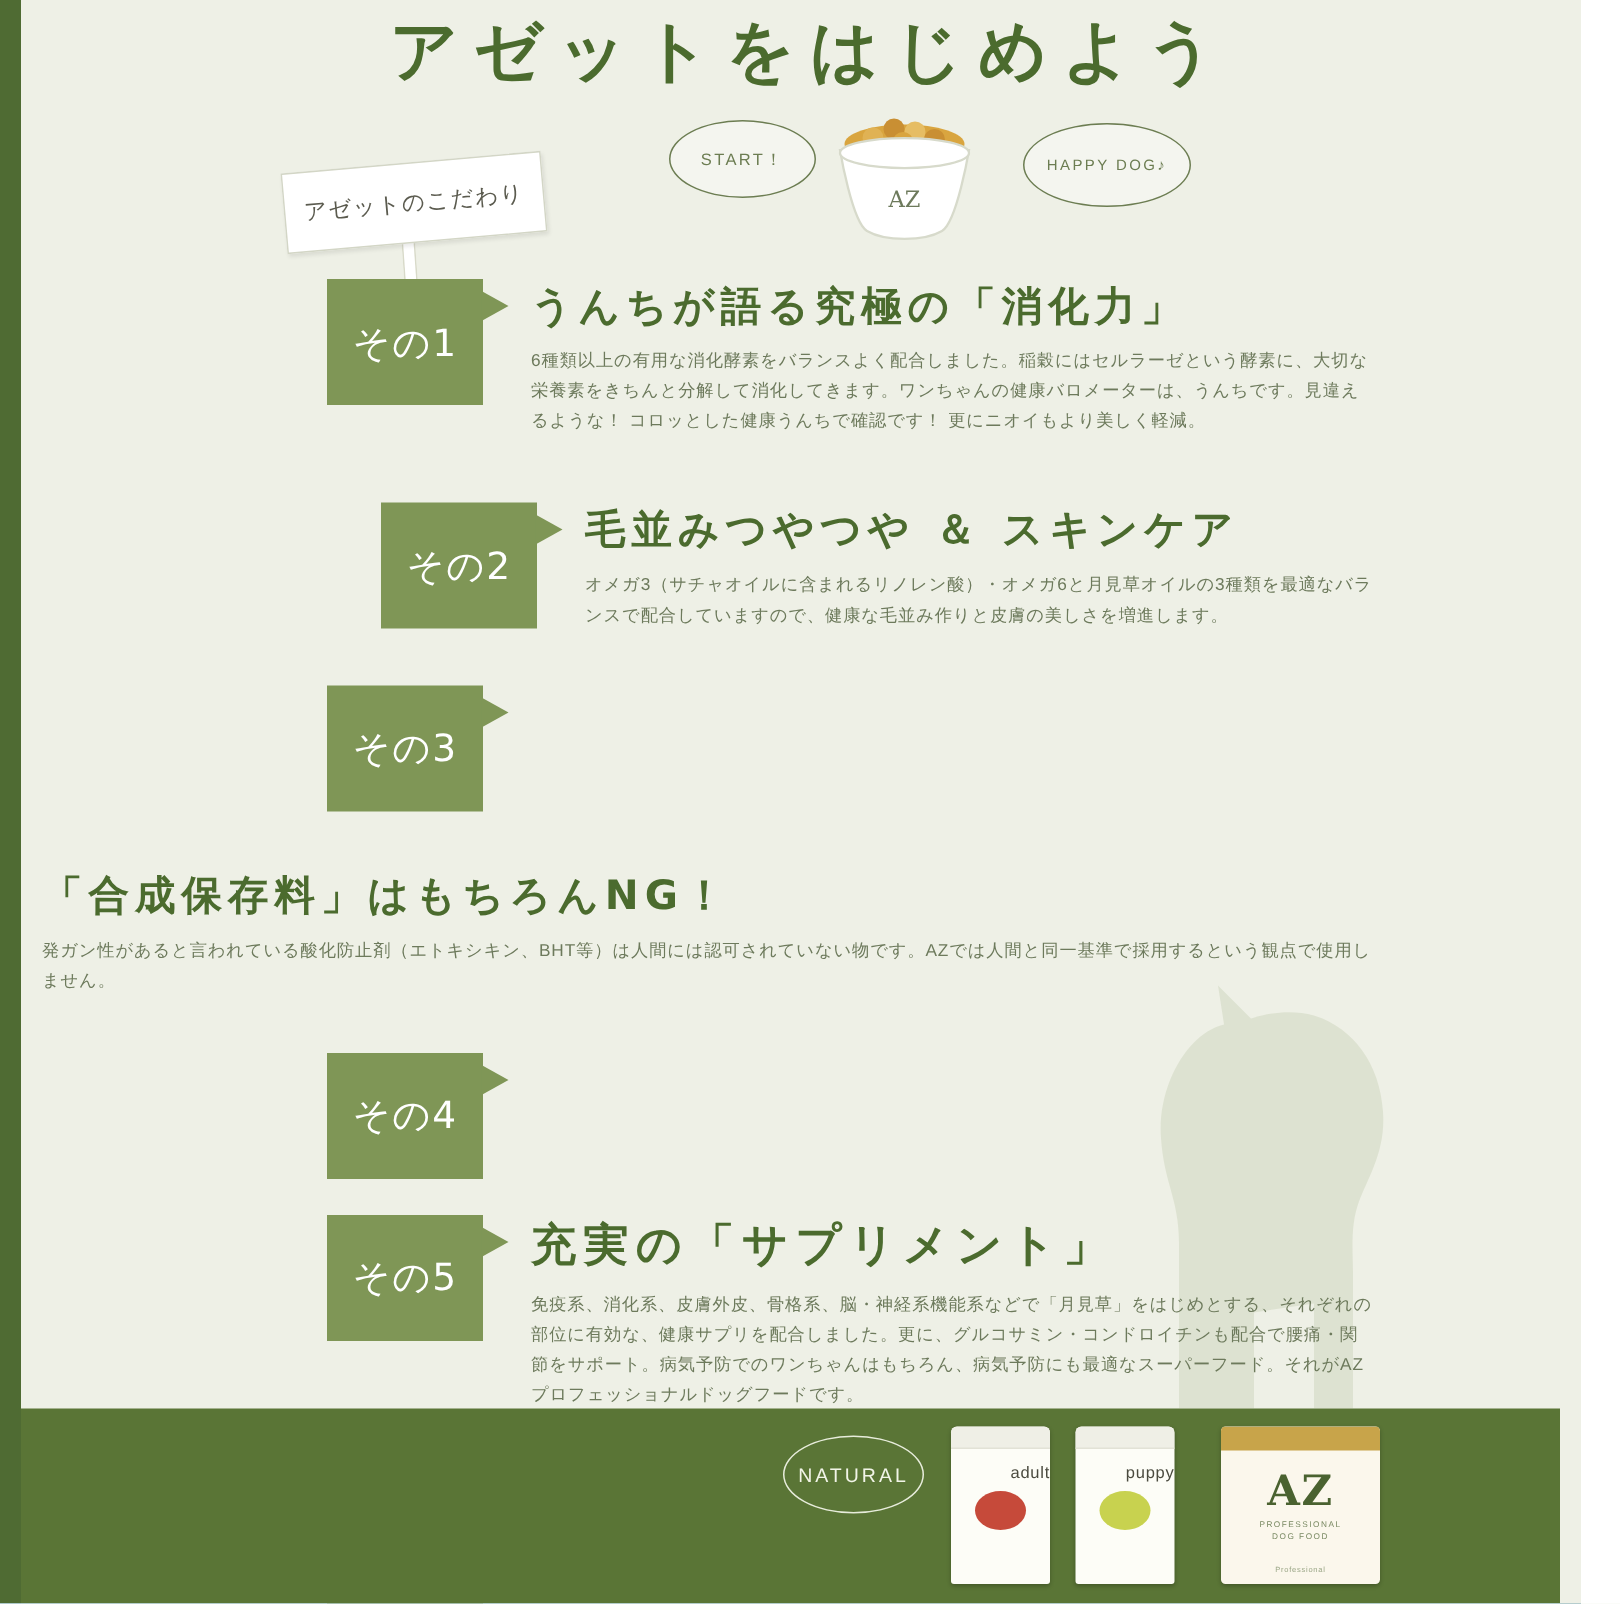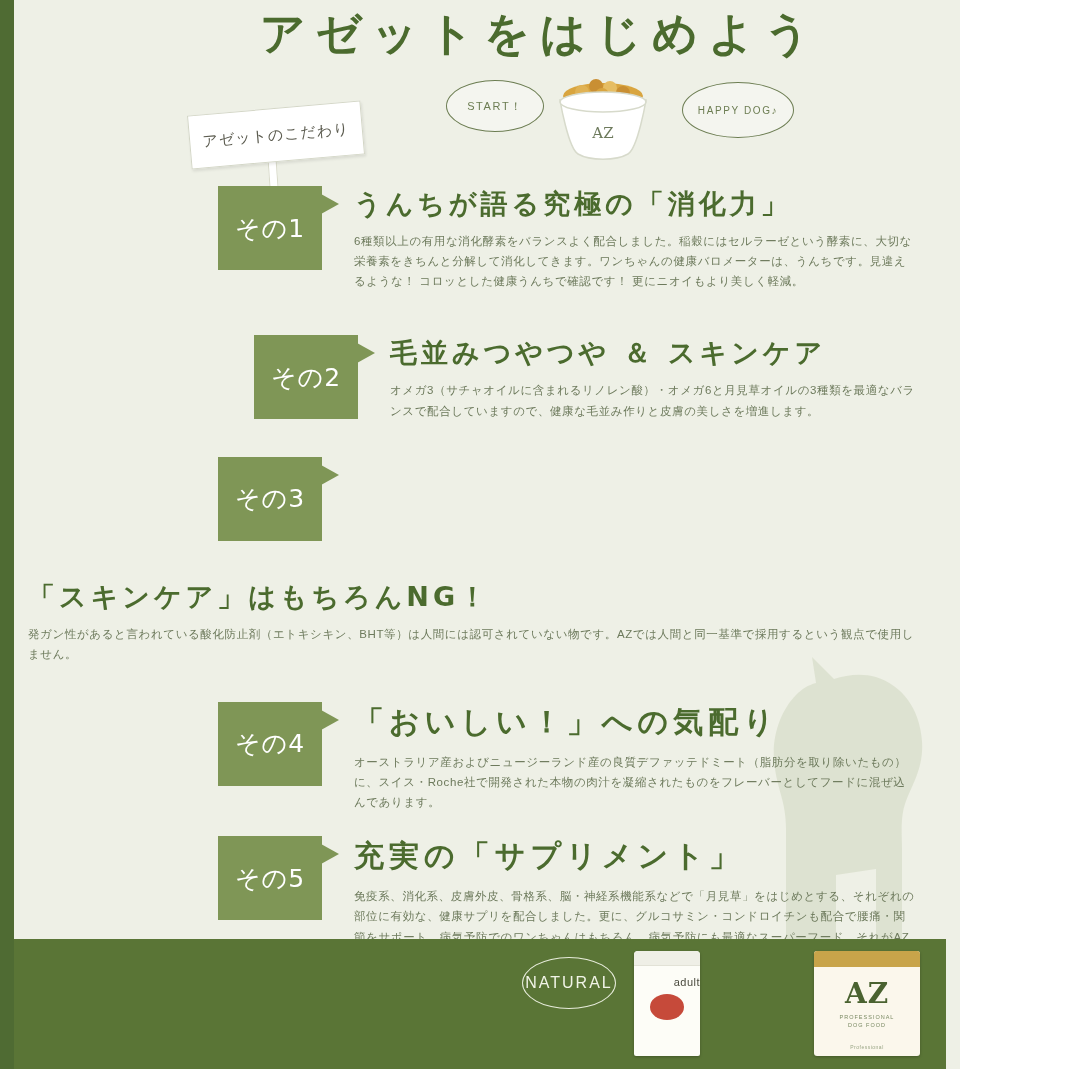--- a/index.html
+++ b/index.html
@@ -8,21 +8,21 @@
     background: #ffffff;
   }
   body {
     width: 1080px;
     height: 1069px;
     font-family: "Liberation Sans", sans-serif;
     overflow: hidden;
   }
   .page {
     position: relative;
-    width: 960px;
+    width: 1054px;
     height: 1069px;
     background: #0369a1;
     overflow: hidden;
   }
   
   .band-left, .band-right {
     position: absolute;
     top: 0;
     width: 14px;
     height: 1069px;
@@ -227,21 +227,21 @@
   }
   .footer-natural {
     position: absolute;
     left: 508px;
     top: 18px;
     width: 92px;
     height: 50px;
     border: 1.5px solid #e7ecdb;
     border-radius: 50%;
     color: #f1f4e7;
-    font-size: 16px;
+    font-size: 13px;
     letter-spacing: 2px;
     display: flex;
     align-items: center;
     justify-content: center;
     text-align: right;
   }
   .footer-text {
     position: absolute;
     left: 176px;
     top: 70px;
@@ -389,35 +389,31 @@
       </div>
 
       <div class="item r3">
         <div class="badge-wrap">
           <div class="badge">
             <span>その3</span>
             <span class="arrow"></span>
           </div>
         </div>
         <div class="body">
-          <div class="item-title t-small">「スキンケア」はもちろんNG！</div>
+          <div class="item-title t-small">「合成保存料」はもちろんNG！</div>
           <div class="item-text">発ガン性があると言われている酸化防止剤（エトキシキン、BHT等）は人間には認可されていない物です。AZでは人間と同一基準で採用するという観点で使用しません。</div>
         </div>
       </div>
 
       <div class="item r4">
         <div class="badge-wrap">
           <div class="badge">
             <span>その4</span>
             <span class="arrow"></span>
           </div>
-        </div>
-        <div class="body">
-          <div class="item-title">「おいしい！」への気配り</div>
-          <div class="item-text">オーストラリア産およびニュージーランド産の良質デファッテドミート（脂肪分を取り除いたもの）に、スイス・Roche社で開発された本物の肉汁を凝縮されたものをフレーバーとしてフードに混ぜ込んであります。</div>
         </div>
       </div>
 
       <div class="item r5">
         <div class="badge-wrap">
           <div class="badge">
             <span>その5</span>
             <span class="arrow"></span>
           </div>
         </div>
@@ -446,20 +442,25 @@
   <div class="footer">
     <div class="footer-natural">NATURAL</div>
 
 
     <div class="bag bag1">
       <div class="bag-top"></div>
       <div class="bag-label">adult</div>
       <div class="bag-circle"></div>
     </div>
 
+    <div class="bag bag2">
+      <div class="bag-top"></div>
+      <div class="bag-label">puppy</div>
+      <div class="bag-circle"></div>
+    </div>
 
     <div class="az-box">
       <div class="az-strip"></div>
       <div class="az-mark">AZ</div>
       <div class="az-sub">
         <div>PROFESSIONAL</div>
         <div>DOG FOOD</div>
       </div>
       <div class="az-bottom">Professional</div>
     </div>

